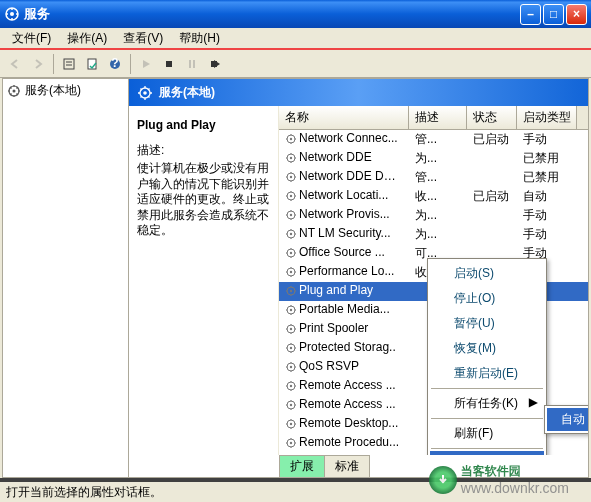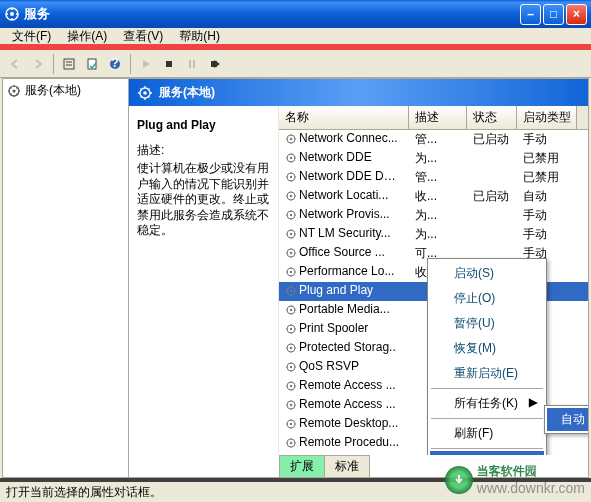--- a/index.html
+++ b/index.html
@@ -6,21 +6,21 @@
 body { background: #ece9d8; width: 591px; height: 502px; overflow: hidden; position: relative; }
 
 .titlebar { background: linear-gradient(to bottom, #0a5fd8 0%, #3d8ff5 8%, #0a5fd8 50%, #0848b5 100%); height: 28px; display: flex; align-items: center; padding: 12px 4px; color: white; }
 .titlebar .icon { width: 16px; height: 16px; margin-right: 4px; display:flex; align-items:center; justify-content:center; }
 .titlebar .title { flex: 1; font-weight: bold; font-size: 13px; }
 .winbtns { display: flex; gap: 2px; }
 .winbtn { width: 21px; height: 21px; border: 1px solid #fff; border-radius: 3px; display: flex; align-items: center; justify-content: center; color: white; font-weight: bold; font-size: 11px; cursor: pointer; }
 .winbtn.min, .winbtn.max { background: linear-gradient(to bottom, #3d8ff5, #0a5fd8); }
 .winbtn.close { background: linear-gradient(to bottom, #f57b6f, #d8280a); }
 
-.menubar { background: #ece9d8; height: 22px; display: flex; align-items: center; padding: 0 4px; border-bottom: 6px solid #ef4444; }
+.menubar { background: #ece9d8; height: 22px; display: flex; align-items: center; padding: 0 4px; border-bottom: 2px solid #ef4444; }
 .menuitem { padding: 2px 8px; cursor: pointer; }
 
 .toolbar { background: #ece9d8; height: 28px; display: flex; align-items: center; padding: 2px 4px; border-bottom: 1px solid #aca899; gap: 1px; }
 .tbtn { width: 22px; height: 22px; display: flex; align-items: center; justify-content: center; border: 1px solid transparent; cursor: pointer; }
 .tbtn.disabled { opacity: 0.4; cursor: default; }
 .tsep { width: 1px; height: 20px; background: #aca899; margin: 0 3px; }
 
 .main { display: flex; height: 400px; border: 1px solid #aca899; margin: 0 2px; background: white; }
 .tree { width: 126px; background: white; border-right: 1px solid #aca899; padding: 2px; }
 .tree-item { display: flex; align-items: center; gap: 4px; padding: 1px 2px; }
@@ -58,21 +58,21 @@
 .cm-item { padding: 4px 20px 4px 24px; cursor: pointer; position: relative; white-space: nowrap; }
 .cm-item.disabled { color: #0c4a6e; }
 .cm-item.selected { background: #316ac5; color: white; }
 .cm-item .arrow { position: absolute; right: 6px; top: 4px; }
 .cm-sep { height: 1px; background: #aca899; margin: 2px 1px; }
 
 .submenu { position: absolute; left: 100%; top: -46px; background: #fff; border: 1px solid #8a867a; box-shadow: 2px 2px 4px rgba(0,0,0,0.3); min-width: 70px; padding: 2px; }
 .sm-item { padding: 3px 14px; cursor: pointer; white-space:nowrap; }
 .sm-item.selected { background: #316ac5; color: white; }
 
-.watermark { position: absolute; right: 6px; bottom: 6px; display: flex; align-items: center; gap: 4px; font-size: 13px; color: #1a7a3a; font-weight: bold; z-index: 200; opacity:0.9; }
+.watermark { position: absolute; right: 22px; bottom: 6px; display: flex; align-items: center; gap: 4px; font-size: 13px; color: #1a7a3a; font-weight: bold; z-index: 200; opacity:0.9; }
 .watermark .logo { width: 28px; height: 28px; border-radius: 50%; background: radial-gradient(circle, #4ac96a 40%, #1a7a3a 70%); display:flex; align-items:center; justify-content:center; color:white; }
 .watermark .url { font-size: 14px; color: #888; display:block; font-weight:normal; }
 
 svg { display: block; }
 </style>
 </head>
 <body>
 
 <div class="titlebar">
   <span class="icon">

